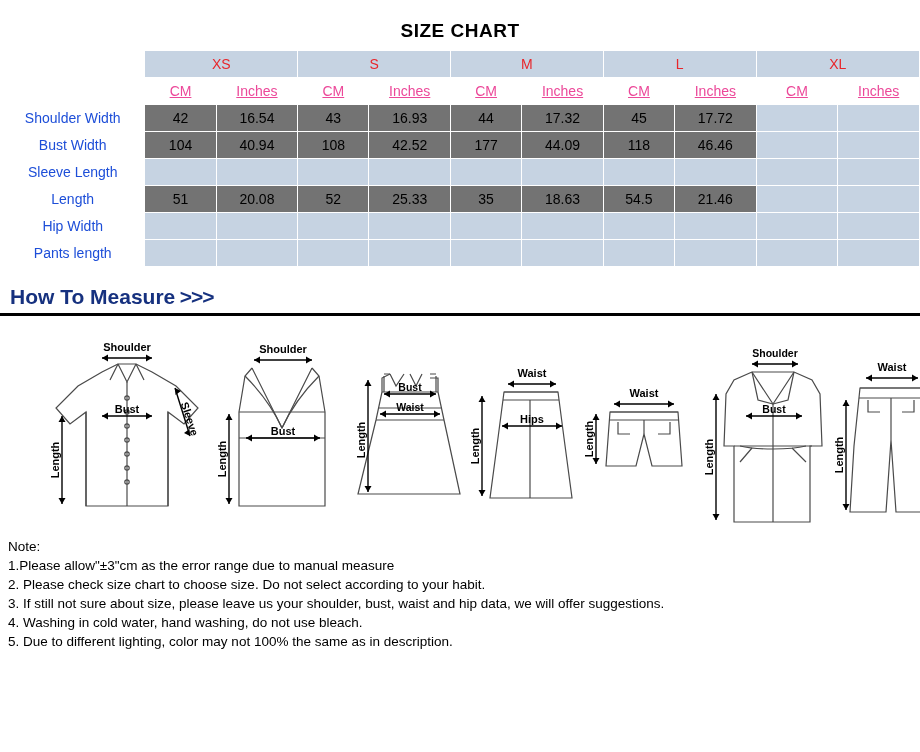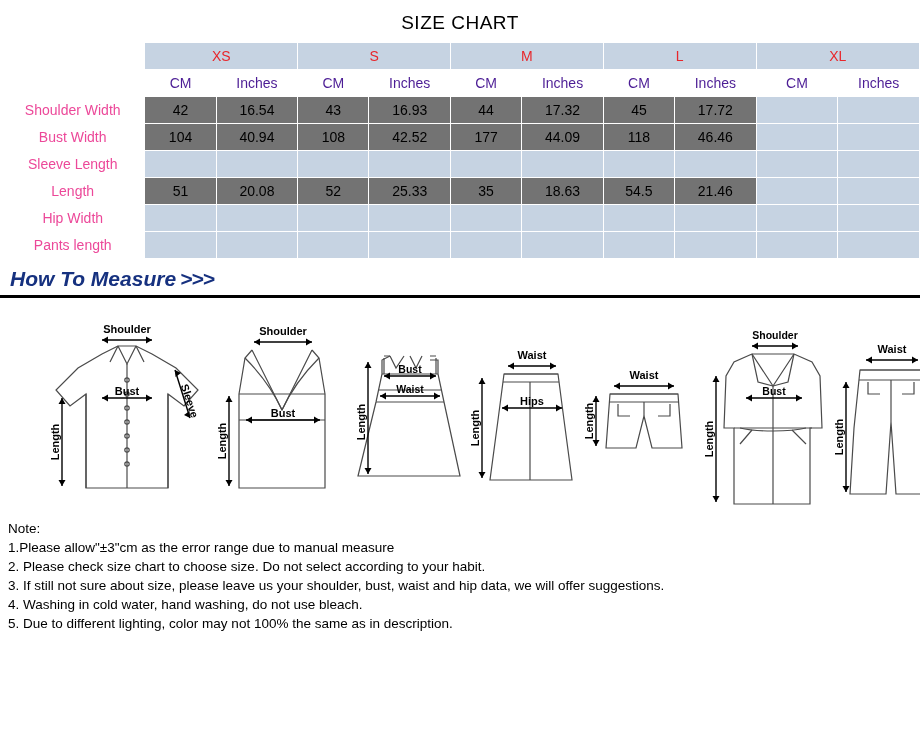--- a/index.html
+++ b/index.html
@@ -16,23 +16,23 @@
     overflow: hidden;
   }
   .page {
     width: 920px;
     height: 752px;
     position: relative;
   }
   .title {
     text-align: center;
     font-size: 19px;
-    font-weight: normal;
+    font-weight: bold;
     letter-spacing: 0.5px;
-    padding: 12px 0 8px 0;
+    padding: 20px 0 8px 0;
   }
   table.size-chart {
     border-collapse: collapse;
     width: 920px;
     table-layout: fixed;
   }
   table.size-chart td, table.size-chart th {
     border: 1px solid #ffffff;
     text-align: center;
     font-size: 14px;
@@ -49,52 +49,53 @@
     color: #e8262b;
     font-weight: bold;
     font-size: 20px;
     height: 34px;
     margin-left: 47px;
   }
   .unit-head {
     background: #ffffff;
     font-weight: bold;
     font-size: 13.5px;
-    color: #4c1d95;
+    color: #ec4899;
     height: 28px;
     border-bottom: 1px solid #c6d3e2;
+    text-decoration: underline;
   }
   .row-label {
     background: #ffffff;
     text-align: left;
     padding-left: 18px;
     font-size: 14px;
-    color: #ec4899;
+    color: #1d4ed8;
     margin-top: 38px;
   }
   td.cell {
     font-size: 14.5px;
   }
   td.cell.shaded {
     background: #c6d3e2;
   }
   td.cell.plain {
     background: #737373;
   }
   .htm-wrap {
     margin-top: 8px;
     padding-left: 10px;
   }
   .htm-title {
     color: #16317f;
     font-weight: bold;
-    font-style: italic;
     font-size: 21px;
     letter-spacing: 0px;
     display: inline-block;
+    margin-top: 10px;
   }
   .htm-arrows {
     color: #16317f;
     font-weight: bold;
     font-size: 21px;
     letter-spacing: -1px;
   }
   .rule {
     height: 3px;
     background: #000000;

